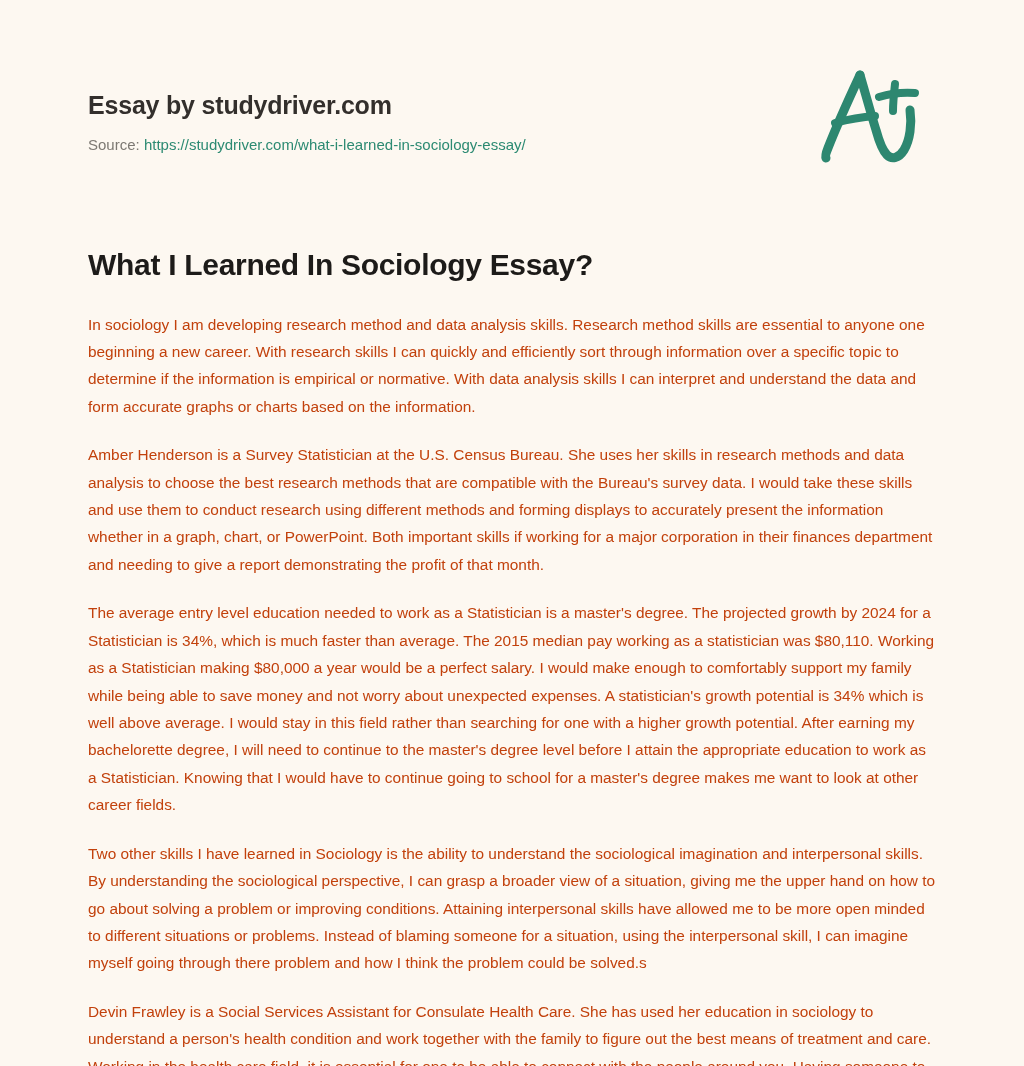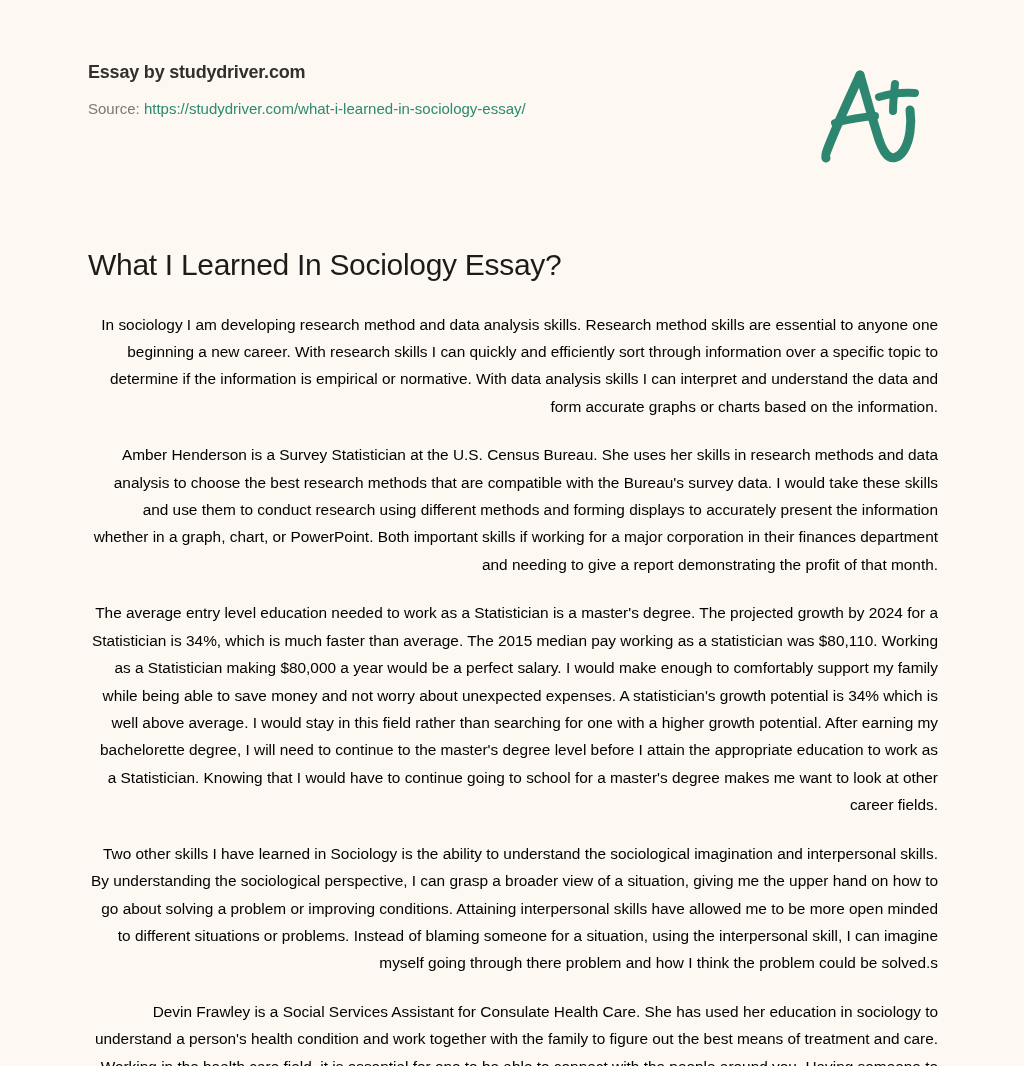--- a/index.html
+++ b/index.html
@@ -25,25 +25,26 @@
 
   
   .doc-header {
     position: relative;
     padding-top: 62px;
     height: 160px;
     box-sizing: border-box;
   }
 
   .brand-line {
-    font-size: 18px;
+    font-size: 25px;
     font-weight: bold;
     color: #332f2c;
     letter-spacing: -0.2px;
     line-height: 1.2;
+    margin-top: 28px;
   }
 
   .source-line {
     margin-top: 15px;
     font-size: 15px;
     color: #7d7973;
     line-height: 1.3;
     white-space: nowrap;
   }
 
@@ -67,38 +68,38 @@
     display: block;
     width: 112px;
     height: 104px;
   }
 
   
   .doc-title {
     margin: 0;
     padding-top: 86px;
     font-size: 30px;
-    font-weight: normal;
+    font-weight: bold;
     color: #1d1b19;
     letter-spacing: -0.3px;
     line-height: 1.25;
   }
 
   
   .doc-body {
     padding-top: 27px;
     width: 850px;
   }
 
   .doc-body p {
     margin: 0 0 21px 0;
     font-size: 15.4px;
     line-height: 1.78;
-    color: #000000;
-    text-align: right;
+    color: #c2410c;
+    text-align: left;
   }
   .doc-body p:last-child {
     margin-bottom: 0;
   }
 </style>
 </head>
 <body>
 
 <div class="page">
 

